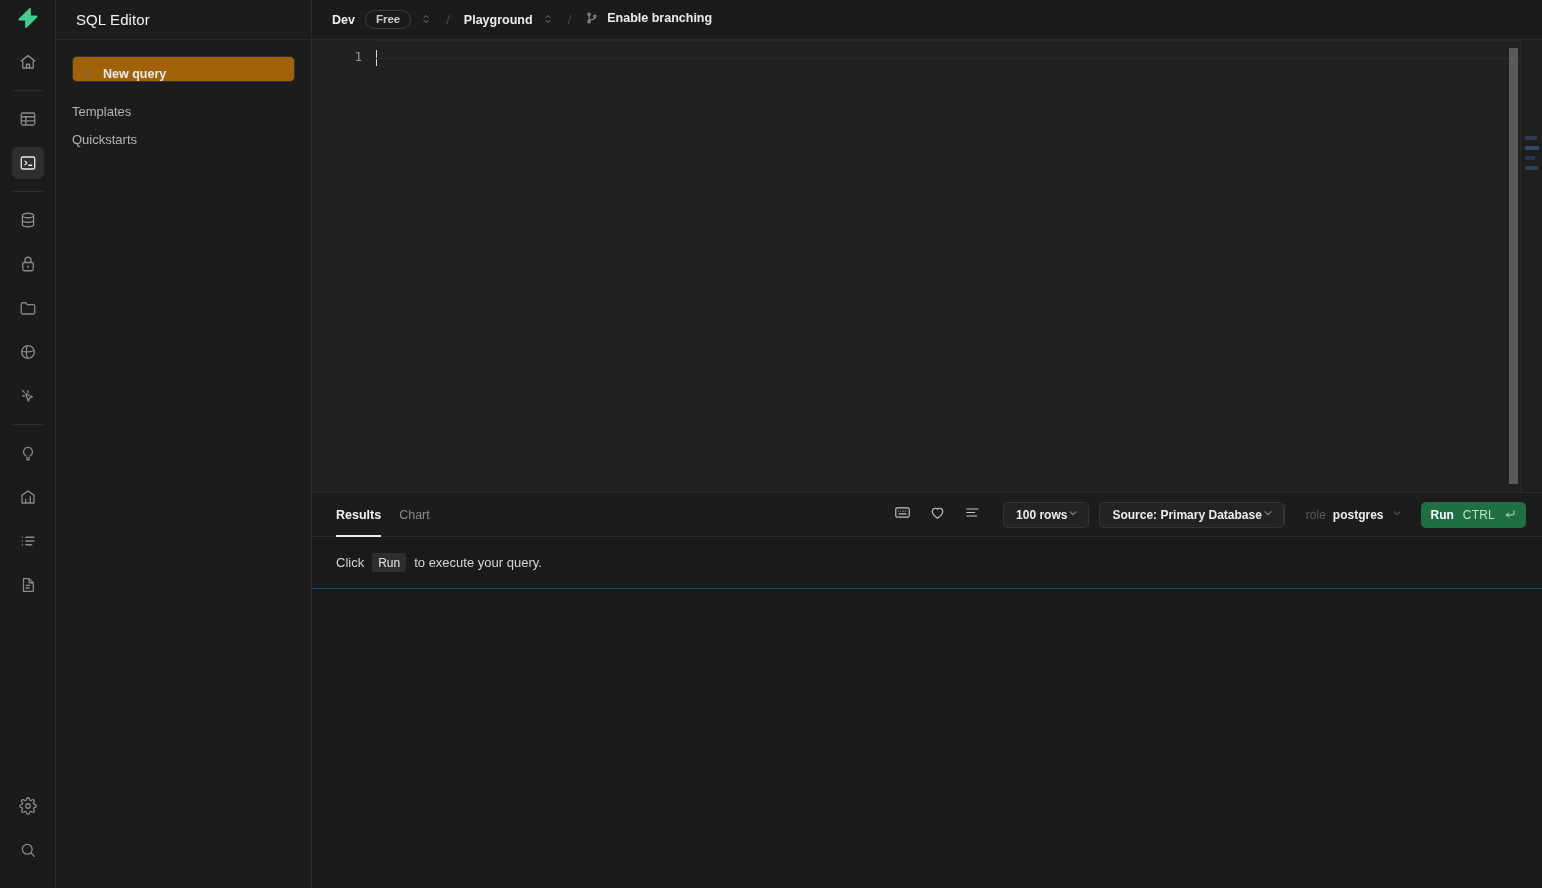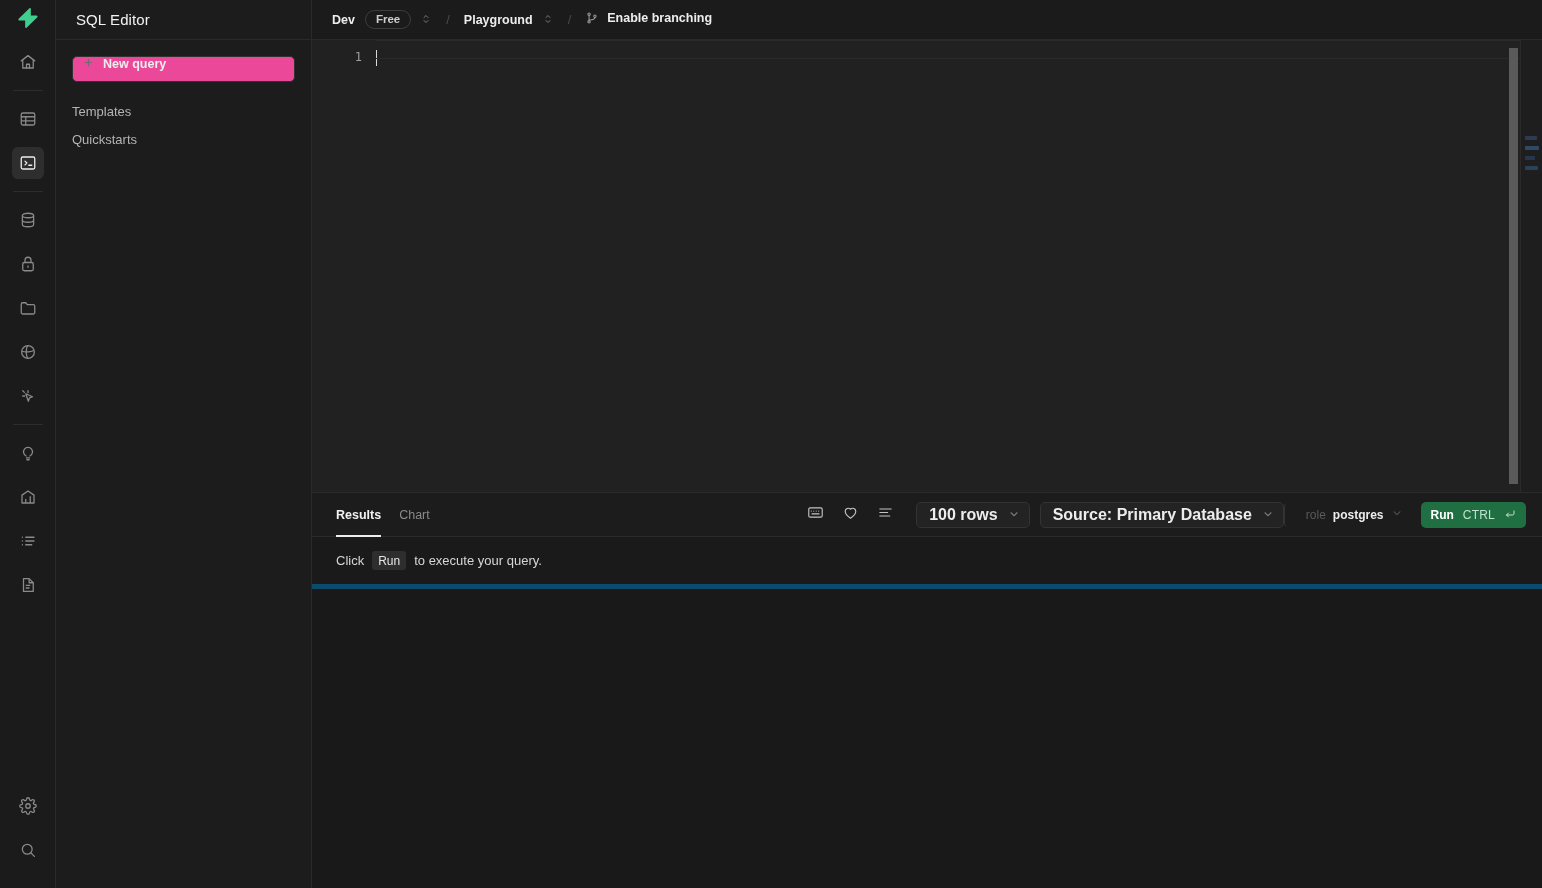--- a/index.html
+++ b/index.html
@@ -48,22 +48,22 @@
     height: 40px; flex: 0 0 40px;
     display: flex; align-items: center;
     padding-left: 20px;
     border-bottom: 1px solid #2a2a2a;
   }
   .sidebar-title { font-size: 15px; font-weight: 500; color: #f2f2f2; letter-spacing: .1px; }
   .sidebar-body { padding: 16px 16px 0 16px; }
   .new-query-btn {
     height: 26px; width: 100%;
     border: 1px solid #323232; border-radius: 5px;
-    background: #ec4899;
-    display: flex; align-items: flex-start;
+    background: #a16207;
+    display: flex; align-items: flex-end;
     padding: 0 10px;
     font-size: 12.5px; font-weight: 600; color: #ededed;
     gap: 9px;
   }
   .new-query-btn .plus { color: #6d6d6d; font-size: 13px; line-height: 1; display:block; }
   .sidebar-links { margin-top: 22px; display: flex; flex-direction: column; gap: 13px; }
   .sidebar-link { font-size: 13px; color: #b4b4b4; }
 
   
   .main { flex: 1 1 auto; display: flex; flex-direction: column; height: 888px; min-width: 0; background:#1a1a1a;}
@@ -167,23 +167,23 @@
     height: 2px; background: #ededed;
   }
   .bar-spacer { flex: 1 1 auto; }
   .icon-btns { display: flex; align-items: center; gap: 18px; margin-right: 22px; color: #b4b4b4; }
   .icon-btn { display: flex; align-items: center; justify-content: center; color: #c4c4c4; }
   .ctrl-group { display: flex; align-items: center; gap: 10px; }
   .pill {
     height: 26px;
     border: 1px solid #333; border-radius: 5px;
     background: #232323;
-    display: flex; align-items: center; gap: 10px;
+    display: flex; align-items: center; 
     padding: 0 9px 0 12px;
-    font-size: 16px; font-weight: 700; color: #ededed;
+    font-size: 12px; font-weight: 700; color: #ededed;
     white-space: nowrap;
   }
   .pill .chev { color: #787878; display: block; }
   .role-pill {
     height: 26px;
     border: 1px solid transparent; border-radius: 5px;
     background: transparent;
     border-left: 1px solid #333;
     display: flex; align-items: center; gap: 7px;
     padding: 0 7px 0 21px;
@@ -201,21 +201,21 @@
     font-size: 12px; color: #ffffff; font-weight: 700;
     margin-left: 0px;
   }
   .run-btn .kbd { color: #bfe3cd; font-weight: 400; letter-spacing: .2px; }
   .run-btn .ret { color: #cfe9da; font-size: 12px; line-height: 1; }
 
   .results-msg {
     height: 52px; flex: 0 0 52px;
     display: flex; align-items: center;
     padding-left: 24px;
-    border-bottom: 5px solid #0c4a6e;
+    border-bottom: 1px solid #0c4a6e;
     background: #1a1a1a;
     font-size: 13px; color: #d6d6d6;
     gap: 8px;
   }
   .kbd-chip {
     display: inline-flex; align-items: center;
     height: 19px; padding: 0 6px;
     border-radius: 3px; background: #2e2e2e;
     font-size: 12px; color: #e4e4e4;
   }

